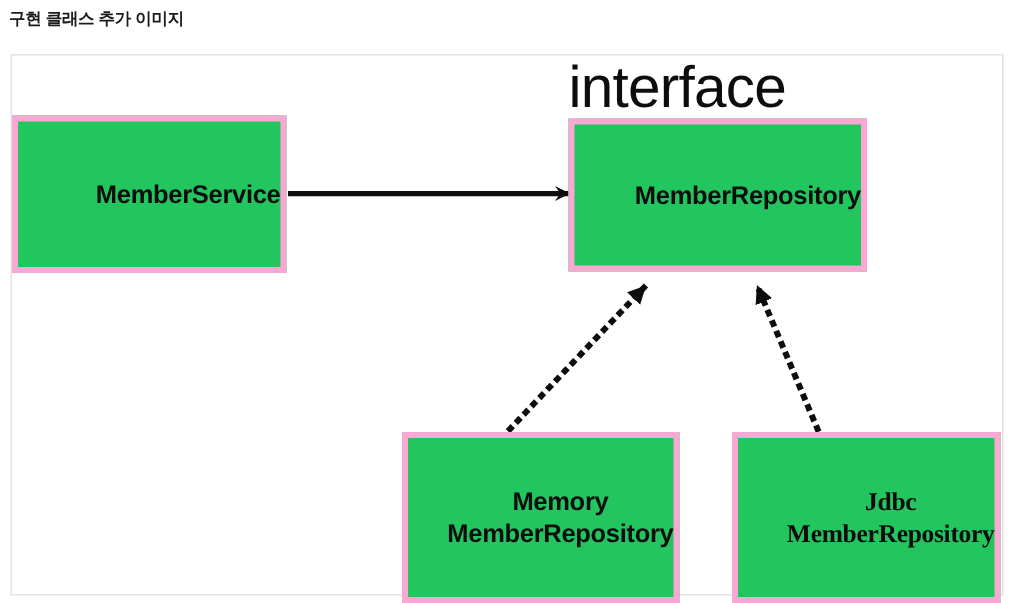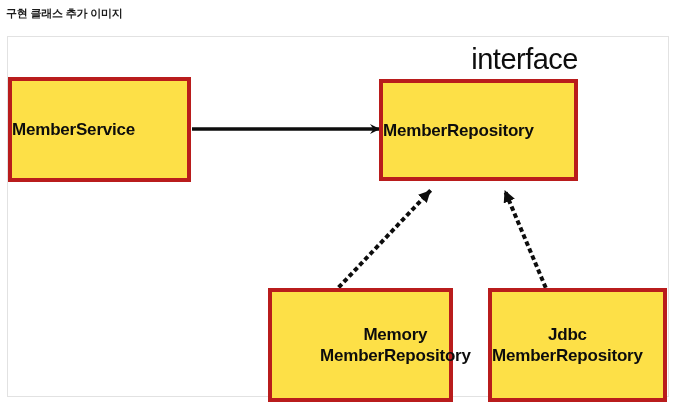--- a/index.html
+++ b/index.html
@@ -34,26 +34,26 @@
     left: 7px;
     top: 36px;
     width: 662px;
     height: 361px;
     border: 1px solid #e2e2e2;
     background: #ffffff;
     box-sizing: border-box;
   }
   .uml-box {
     position: absolute;
-    background: #fde047;
-    border: 4px solid #b91c1c;
+    background: #22c55e;
+    border: 4px solid #f9a8d4;
     box-sizing: border-box;
     display: flex;
     align-items: center;
-    justify-content: flex-start;
+    justify-content: flex-end;
     text-align: center;
   }
   .uml-box .box-label {
     font-size: 17px;
     font-weight: bold;
     color: #0d0d0d;
     line-height: 21px;
     letter-spacing: -0.2px;
     white-space: pre-line;
   }
@@ -74,28 +74,29 @@
     top: 288px;
     width: 185px;
     height: 114px;
     padding-left: 48px;
   }
   #box-jdbc-member-repository {
     left: 488px;
     top: 288px;
     width: 179px;
     height: 114px;
+    font-family: Liberation Serif, serif;
   }
   .stereotype-label {
     position: absolute;
     left: 379px;
     top: 42px;
     width: 199px;
-    text-align: right;
-    font-size: 29px;
+    text-align: left;
+    font-size: 39px;
     color: #0d0d0d;
     line-height: 34px;
     letter-spacing: -0.5px;
   }
   .edge-layer {
     position: absolute;
     left: 0;
     top: 0;
     width: 677px;
     height: 402px;

